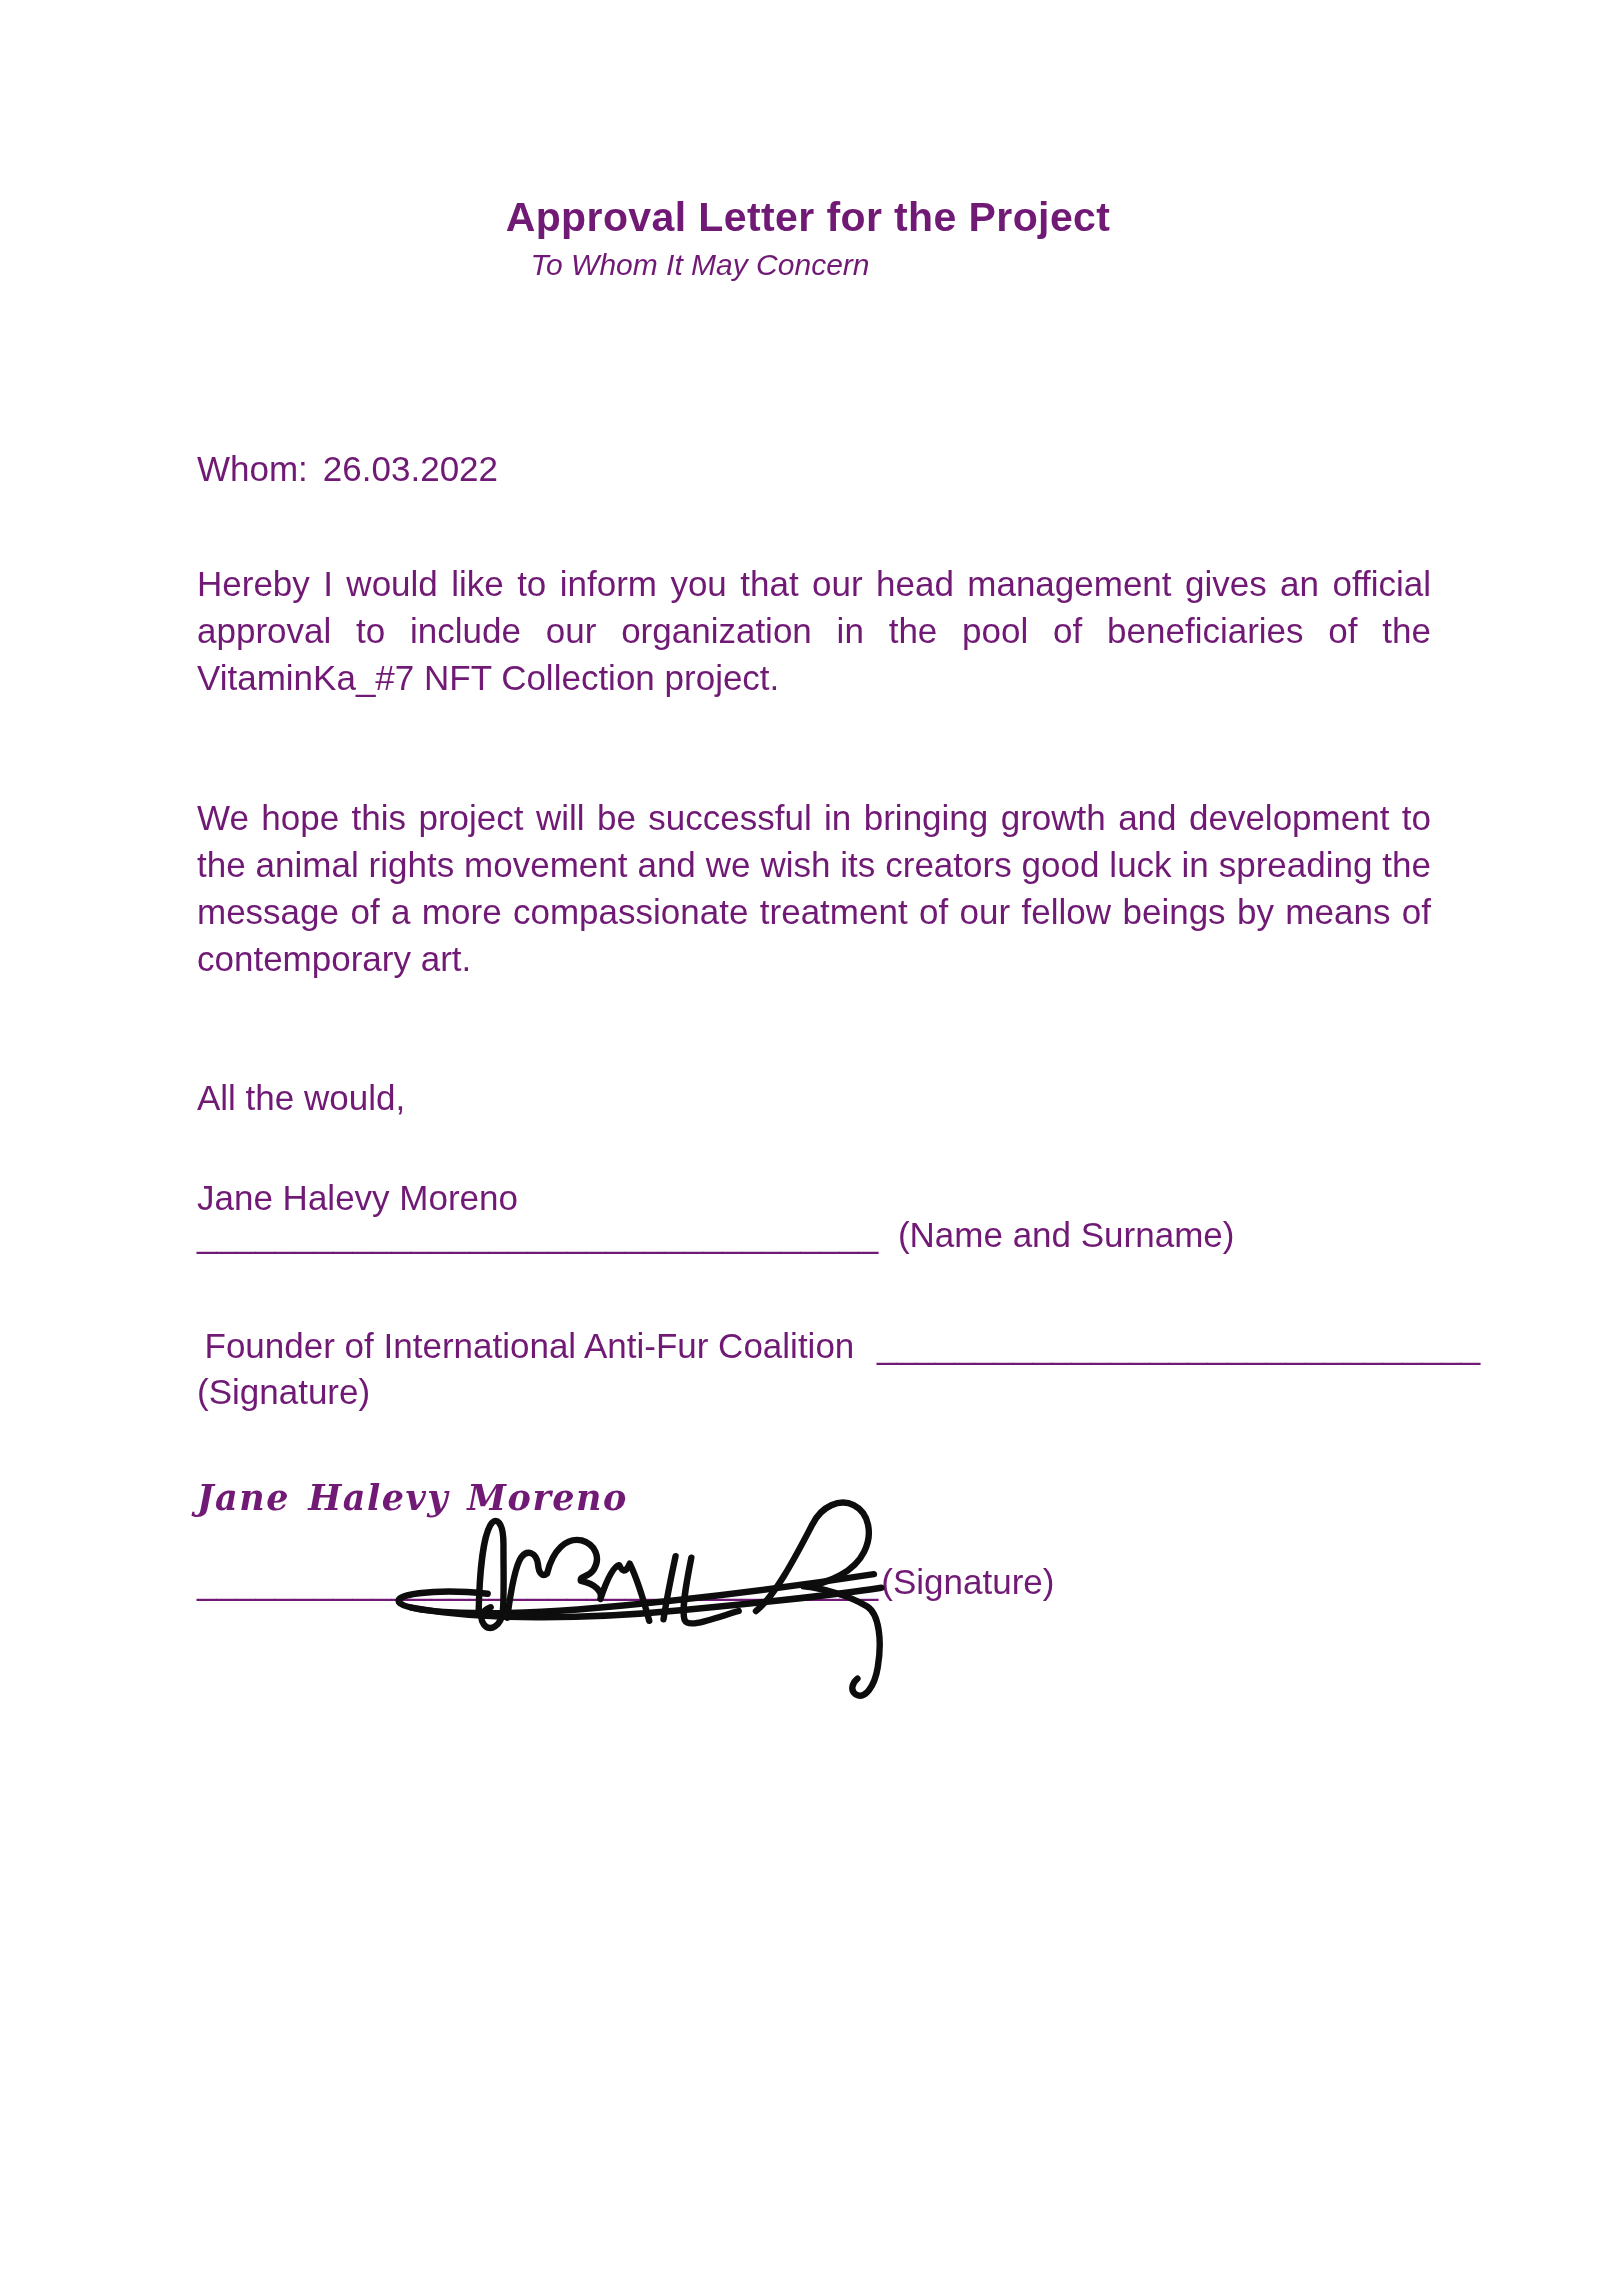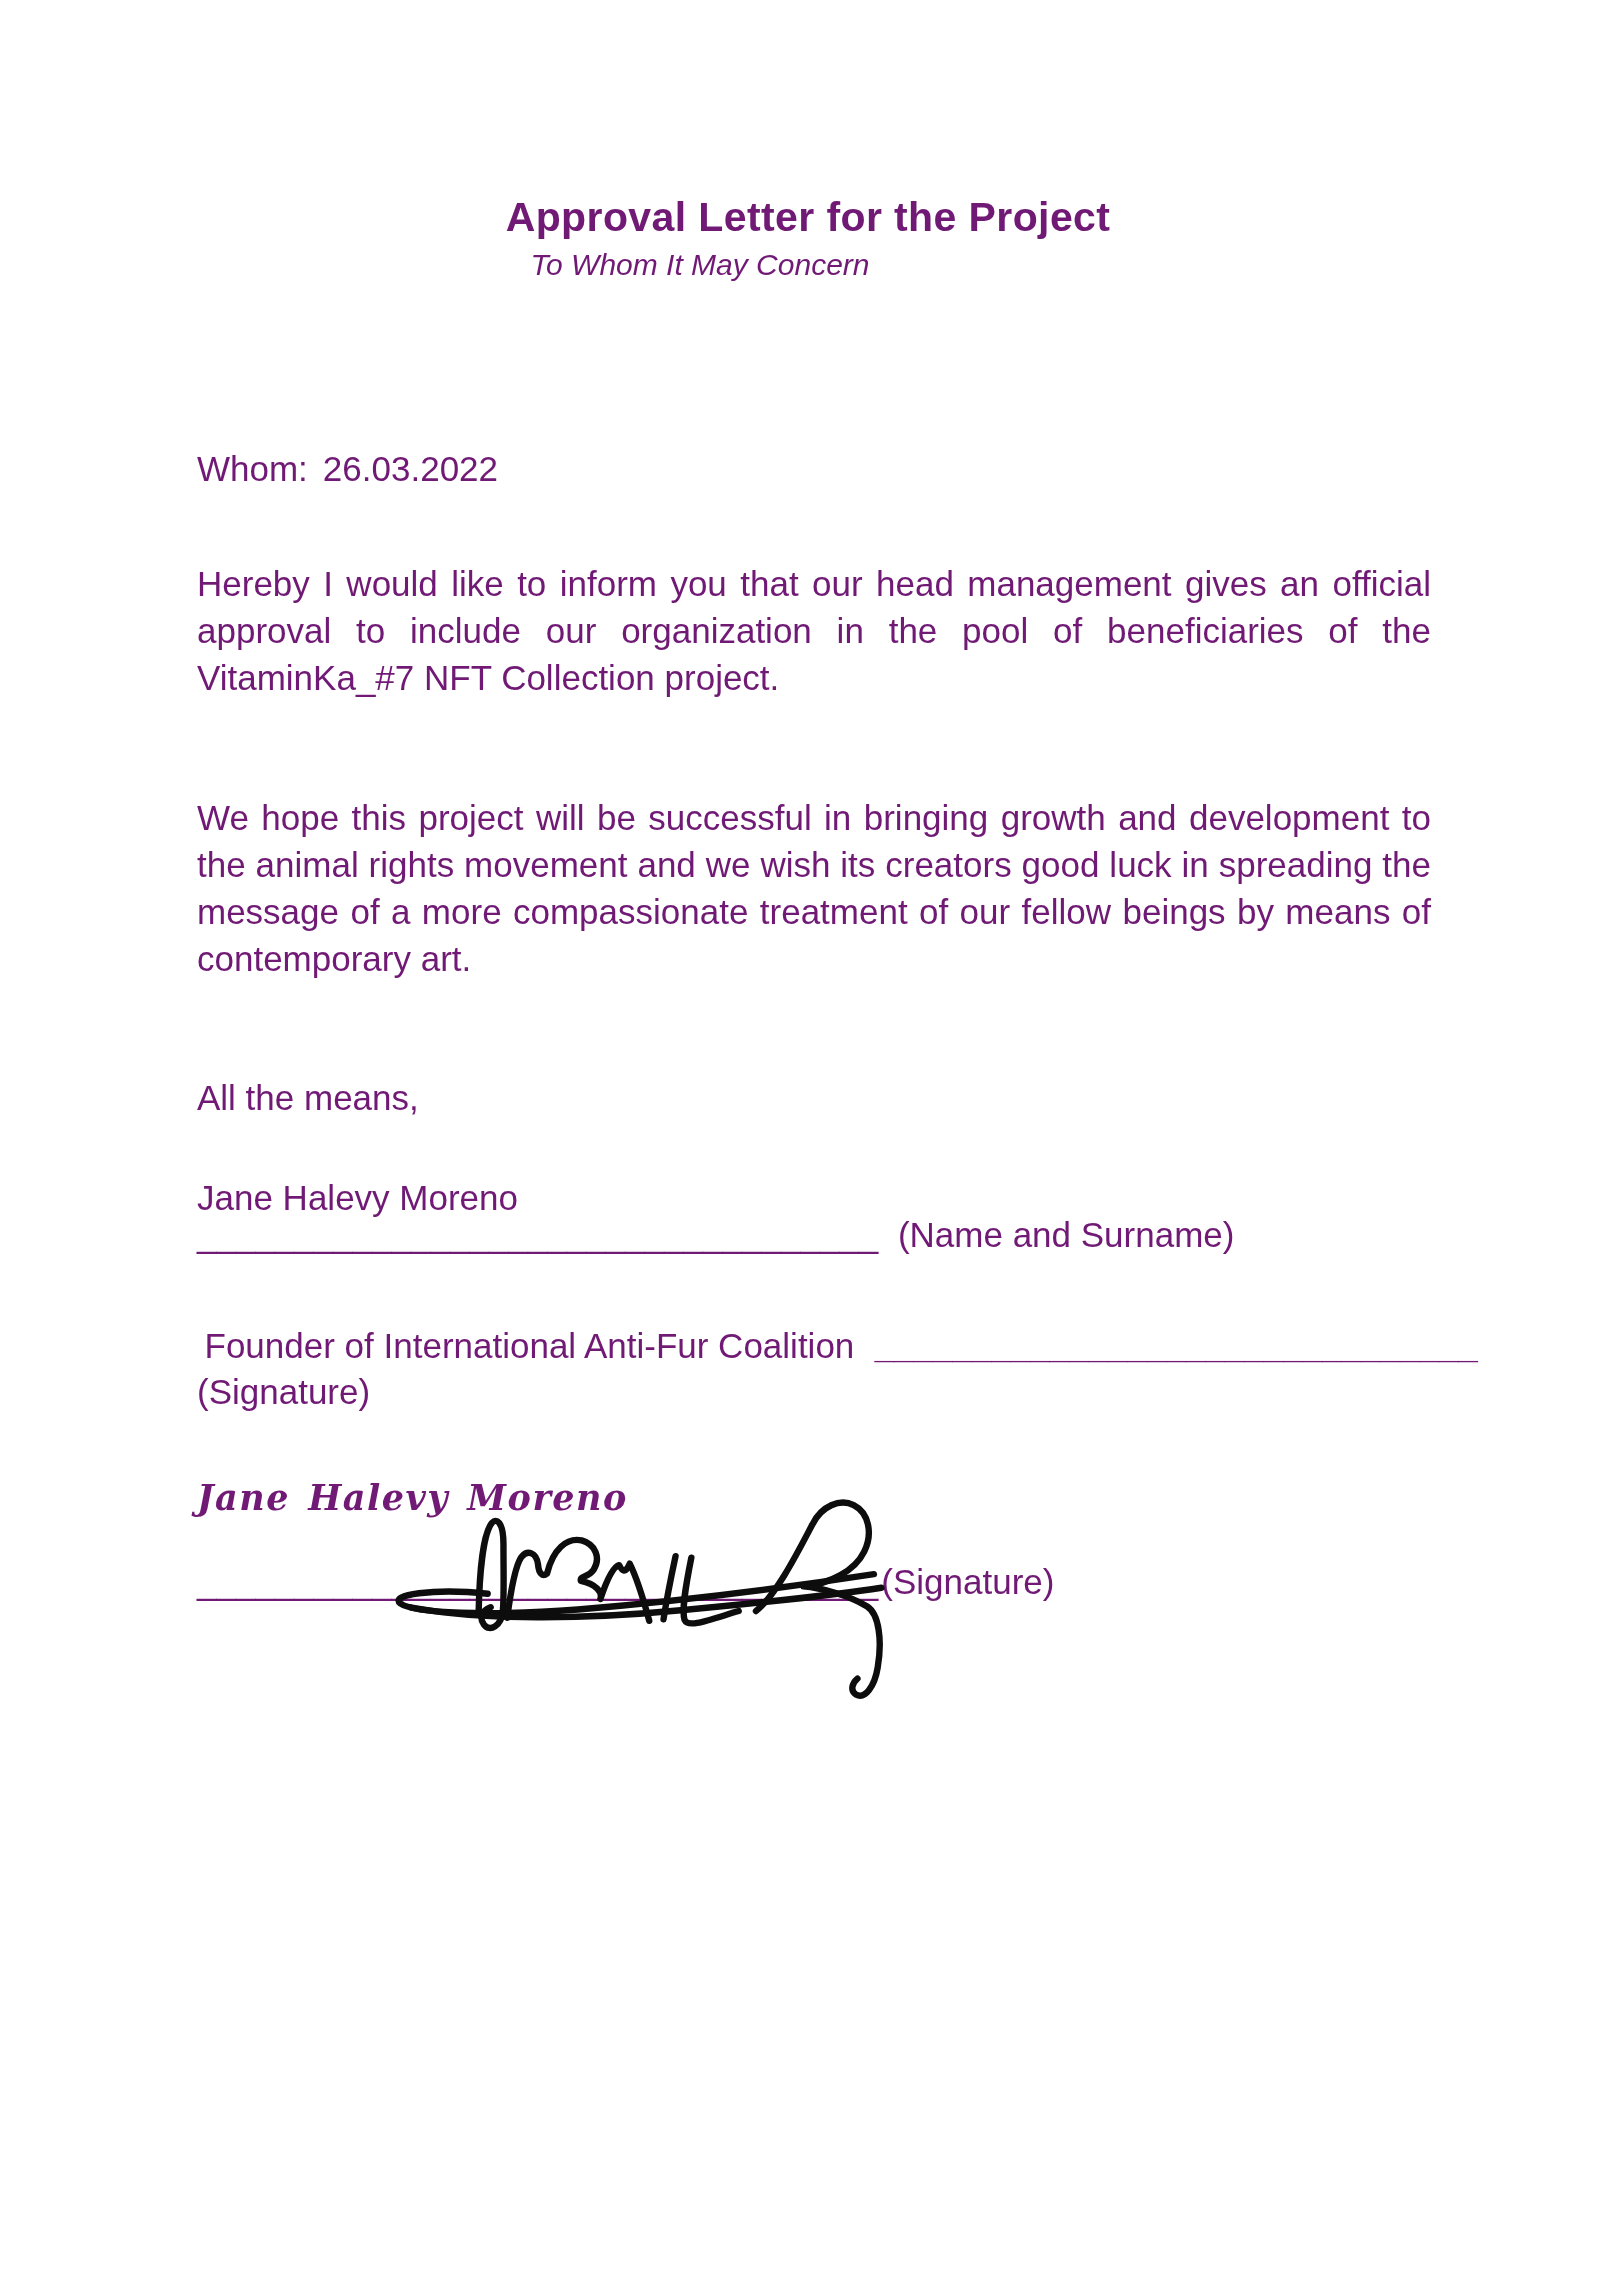--- a/index.html
+++ b/index.html
@@ -49,21 +49,21 @@
   .para-2 {
     top: 794px; left: 197px; width: 1234px;
     text-align: justify;
   }
   .closing { top: 1074px; left: 197px; }
   .typed-name { top: 1174px; left: 197px; }
   .name-line-row { top: 1211px; left: 197px; white-space: nowrap; }
   .caption-gap { margin-left: 19.6px; }
   .position-row { top: 1322px; left: 197px; width: 1279px; white-space: nowrap; }
   .position-text { padding-left: 7.5px; }
-  .position-blank { margin-left: 22.6px; font-style: italic; }
+  .position-blank { margin-left: 22.6px; }
   .position-caption { top: 1368px; left: 197px; }
   .handwritten-name {
     top: 1476px; left: 197px;
     font-family: "DejaVu Serif", serif;
     font-style: italic;
     font-weight: 700;
     font-size: 35px;
     line-height: 44px;
     letter-spacing: 1.5px;
     word-spacing: 4.5px;
@@ -92,21 +92,21 @@
   <div class="abs doc-subtitle">To Whom It May Concern</div>
 
   <div class="abs body-text date-row">
     <span>Whom:</span><span class="date-value">26.03.2022</span>
   </div>
 
   <div class="abs body-text para-1">Hereby I would like to inform you that our head management gives an official approval to include our organization in the pool of beneficiaries of the VitaminKa_#7 NFT Collection project.</div>
 
   <div class="abs body-text para-2">We hope this project will be successful in bringing growth and development to the animal rights movement and we wish its creators good luck in spreading the message of a more compassionate treatment of our fellow beings by means of contemporary art.</div>
 
-  <div class="abs body-text closing">All the means,</div>
+  <div class="abs body-text closing">All the would,</div>
 
   <div class="abs body-text typed-name">Jane Halevy Moreno</div>
 
   <div class="abs body-text name-line-row">
     <span>___________________________________</span><span class="caption-gap">(Name and Surname)</span>
   </div>
 
   <div class="abs body-text position-row">
     <span class="position-text">Founder of International Anti-Fur Coalition</span><span class="position-blank">_______________________________</span>
   </div>

